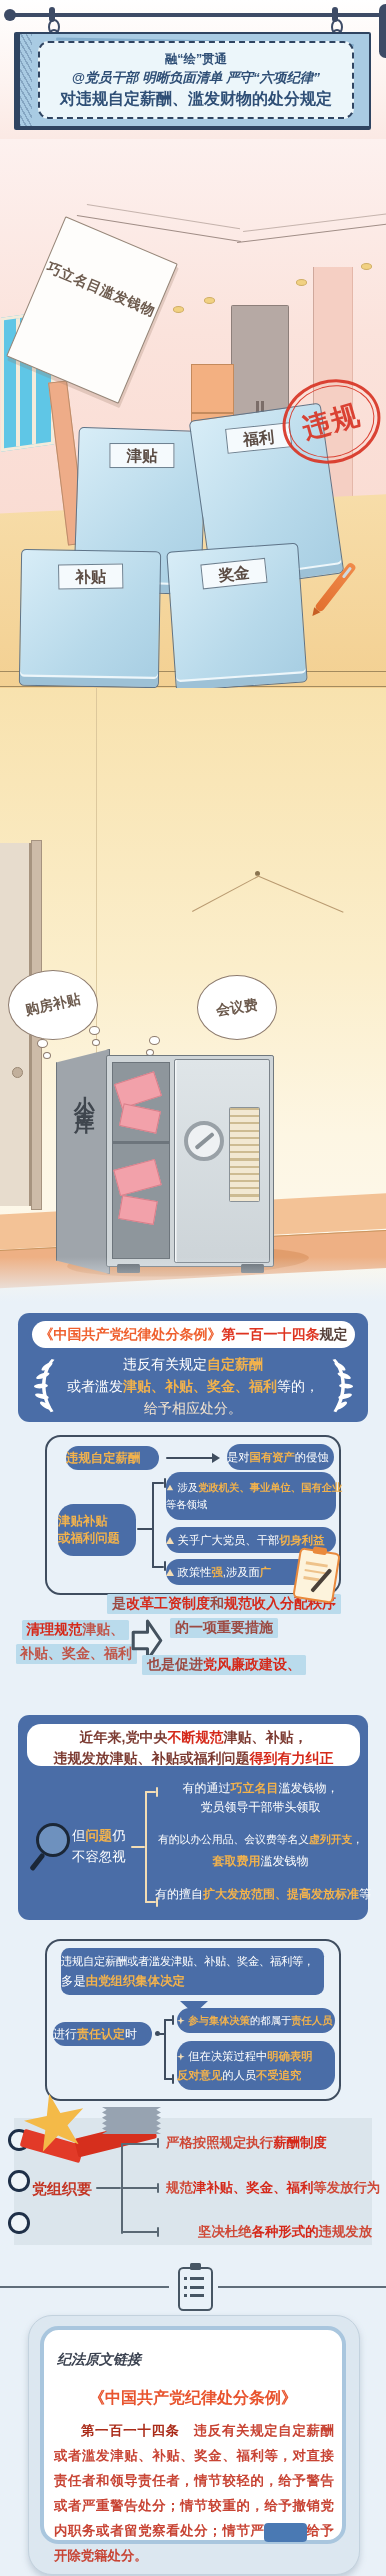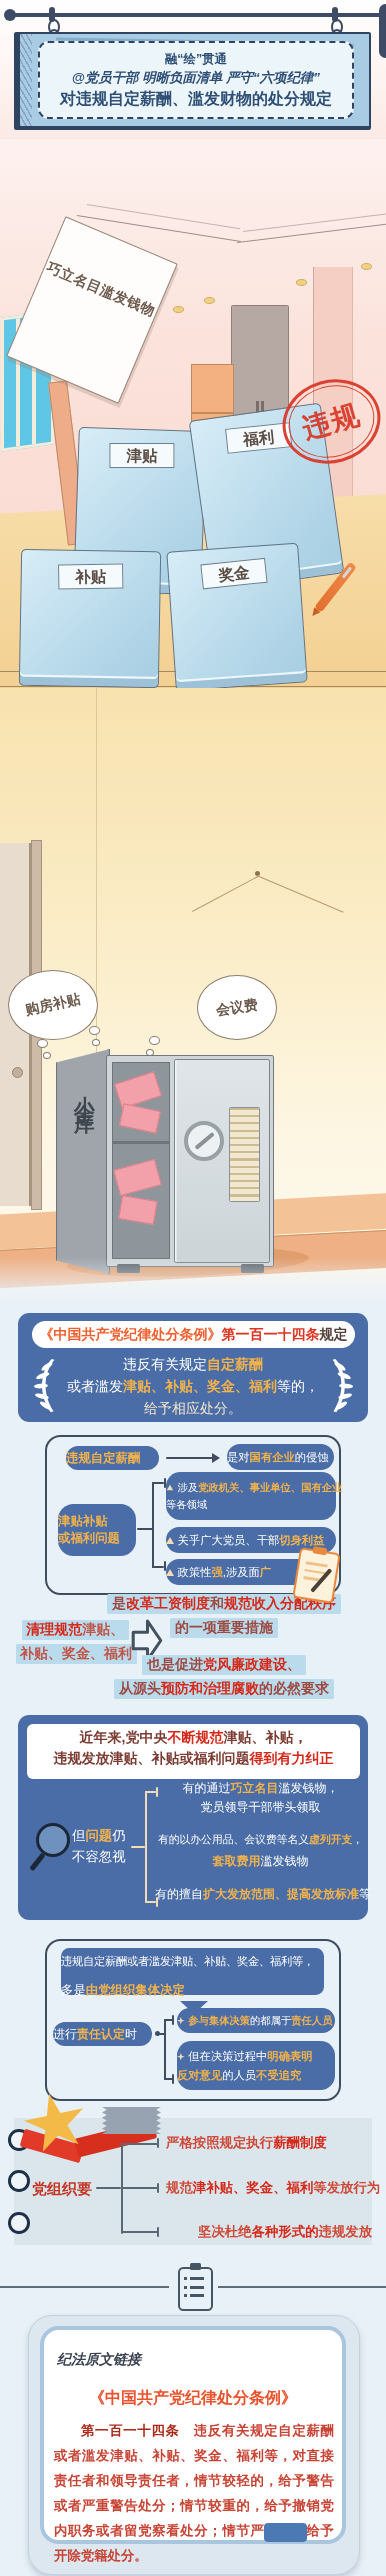--- a/index.html
+++ b/index.html
@@ -213,21 +213,21 @@
     </div>
     <div class="abs ctr nw" style="top:91px;font-size:14px;">
       <span class="cream">给予相应处分。</span>
     </div>
 
     <div class="abs outbox" style="left:45px;top:126px;width:292px;height:156px;"></div>
     <div class="abs pill nw" style="left:66px;top:137px;width:93px;height:24px;border-radius:12.4px;line-height:24px;font-size:12.4px;"><span class="y">违规自定薪酬</span></div>
     <div class="abs line" style="left:166px;top:148px;width:47px;height:2.1px;"></div>
     <div class="abs" style="left:212px;top:144px;width:0;height:0;border-top:5.2px solid transparent;border-bottom:5.2px solid transparent;border-left:8.8px solid #3f4d5f;"></div>
     <div class="abs pill nw" style="left:227px;top:135px;width:107px;height:26px;border-radius:13.4px;line-height:26px;font-size:11.3px;">
-      <span class="w">是对</span><span class="y">国有企业</span><span class="w">的侵蚀</span>
+      <span class="w">是对</span><span class="y">国有资产</span><span class="w">的侵蚀</span>
     </div>
     <div class="abs pill" style="left:58px;top:195px;width:78px;height:52px;border-radius:15.5px;padding-top:0;display:flex;flex-direction:column;justify-content:center;">
       <div class="nw y" style="font-size:12.4px;line-height:17.5px;">津贴补贴</div>
       <div class="nw y" style="font-size:12.4px;line-height:17.5px;">或福利问题</div>
     </div>
     <div class="abs line" style="left:152px;top:173px;width:2.1px;height:86px;"></div>
     <div class="abs line" style="left:152px;top:173px;width:12.4px;height:2.1px;"></div>
     <div class="abs line" style="left:137px;top:219px;width:15.5px;height:2.1px;"></div>
     <div class="abs line" style="left:152px;top:257px;width:12.4px;height:2.1px;"></div>
     <div class="abs line" style="left:164px;top:169px;width:2.1px;height:10.3px;"></div>
@@ -251,24 +251,23 @@
     </div>
 
     <div class="abs nw" style="left:21.6px;top:311px;font-size:14px;"><span class="hl"><span class="rB">清理规范</span><span style="color:#c0564a;font-weight:700;">津贴、</span></span></div>
     <div class="abs nw" style="left:15.5px;top:335px;font-size:14px;"><span class="hl"><span style="color:#c0564a;font-weight:700;">补贴、奖金、福利</span></span></div>
     <svg class="abs" style="left:129px;top:308px;" width="36" height="47" viewBox="0 0 70 92">
       <polygon points="8,30 36,30 36,8 62,46 36,84 36,62 8,62" fill="#eef5fa" stroke="#44525f" stroke-width="6" stroke-linejoin="round"></polygon>
     </svg>
     <div class="abs nw" style="left:0;width:386px;top:285px;text-align:center;padding-left:62px;box-sizing:border-box;font-size:14px;"><span class="hl"><span class="rN">是</span><span class="rB">改革工资制度</span><span class="rN">和</span><span class="rB">规范收入分配秩序</span></span></div>
     <div class="abs nw" style="left:0;width:386px;top:309px;text-align:center;padding-left:62px;box-sizing:border-box;font-size:14px;"><span class="hl"><span class="rN">的一项重要措施</span></span></div>
     <div class="abs nw" style="left:0;width:386px;top:346px;text-align:center;padding-left:62px;box-sizing:border-box;font-size:14px;"><span class="hl"><span class="rN">也是促进</span><span class="rB">党风廉政建设、</span></span></div>
-    <div class="abs nw" style="left:0;width:386px;top:370px;text-align:center;padding-left:62px;box-sizing:border-box;font-size:14px;"><span class="hl"><span class="rN">从源头</span><span class="rB">预防和治理腐败</span><span class="rN">的必然要求</span></span></div>
 
     <div class="abs bluebox" style="left:18px;top:406px;width:350px;height:205px;"></div>
-    <div class="abs" style="left:27px;top:415px;width:333px;height:55px;background:#fff;border-radius:6px;text-align:center;">
+    <div class="abs" style="left:27px;top:415px;width:333px;height:42px;background:#fff;border-radius:14px;text-align:center;">
       <div class="nw" style="font-size:14px;margin-top:5.2px;"><span style="color:#7c3b32;font-weight:700;">近年来,党中央</span><span class="rB">不断规范</span><span style="color:#7c3b32;font-weight:700;">津贴、补贴，</span></div>
       <div class="nw" style="font-size:14px;margin-top:3.1px;"><span style="color:#7c3b32;font-weight:700;">违规发放津贴、补贴或福利问题</span><span class="rB">得到有力纠正</span></div>
     </div>
     <div class="abs" style="left:36px;top:514px;width:28px;height:28px;border:3.6px solid #1b2737;border-radius:50%;background:rgba(140,175,210,.55);">
       <div class="abs" style="left:-4.1px;top:26px;width:5.2px;height:19.6px;background:#1b2737;border-radius:2.1px;transform:rotate(38deg);"></div>
     </div>
     <div class="abs nw" style="left:72px;top:518px;font-size:13.4px;"><span class="w">但</span><span class="y">问题</span><span class="w">仍</span></div>
     <div class="abs nw w" style="left:72px;top:539px;font-size:13.4px;">不容忽视</div>
     <div class="abs cline2" style="left:145px;top:482px;width:2.1px;height:112px;"></div>
     <div class="abs cline2" style="left:145px;top:482px;width:11.3px;height:2.1px;"></div>
@@ -278,21 +277,21 @@
     <div class="abs cline2" style="left:156px;top:588px;width:2.1px;height:10.3px;"></div>
     <div class="abs nw" style="left:155px;width:211px;top:471px;text-align:center;font-size:12px;"><span class="w">有的通过</span><span class="y">巧立名目</span><span class="w">滥发钱物，</span></div>
     <div class="abs nw w" style="left:155px;width:211px;top:490px;text-align:center;font-size:12px;">党员领导干部带头领取</div>
     <div class="abs nw" style="left:155px;width:211px;top:524px;text-align:center;font-size:10.8px;"><span class="w">有的以办公用品、会议费等名义</span><span class="y">虚列开支</span><span class="w">，</span></div>
     <div class="abs nw" style="left:155px;width:211px;top:544px;text-align:center;font-size:12px;"><span class="y">套取费用</span><span class="w">滥发钱物</span></div>
     <div class="abs nw" style="left:155px;width:211px;top:577px;text-align:center;font-size:12px;"><span class="w">有的擅自</span><span class="y">扩大发放范围、提高发放标准</span><span class="w">等</span></div>
 
     <div class="abs outbox" style="left:45px;top:630px;width:292px;height:158px;"></div>
     <div class="abs pill" style="left:61px;top:639px;width:263px;height:47px;border-radius:8.2px;">
       <div class="nw w" style="font-size:11.3px;margin-top:6.2px;letter-spacing:-0.3px;">违规自定薪酬或者滥发津贴、补贴、奖金、福利等，</div>
-      <div class="nw" style="font-size:12.4px;margin-top:13px;"><span class="w">多是</span><span class="y">由党组织集体决定</span></div>
+      <div class="nw" style="font-size:12.4px;margin-top:4px;"><span class="w">多是</span><span class="y">由党组织集体决定</span></div>
     </div>
     <div class="abs" style="left:180px;top:692px;width:0;height:0;border-left:14px solid transparent;border-right:14px solid transparent;border-top:13px solid #4a6da7;"></div>
     <div class="abs pill nw" style="left:53px;top:713px;width:99px;height:24px;border-radius:12.4px;line-height:24px;font-size:12px;"><span class="w">进行</span><span class="y">责任认定</span><span class="w">时</span></div>
     <div class="abs line" style="left:155px;top:722px;width:5.2px;height:5.2px;border-radius:50%;"></div>
     <div class="abs line" style="left:159px;top:724px;width:6.2px;height:2.1px;"></div>
     <div class="abs line" style="left:164px;top:710px;width:2.1px;height:61px;"></div>
     <div class="abs line" style="left:164px;top:710px;width:9.3px;height:2.1px;"></div>
     <div class="abs line" style="left:164px;top:769px;width:9.3px;height:2.1px;"></div>
     <div class="abs line" style="left:172px;top:706px;width:2.1px;height:10.3px;"></div>
     <div class="abs line" style="left:172px;top:765px;width:2.1px;height:10.3px;"></div>

